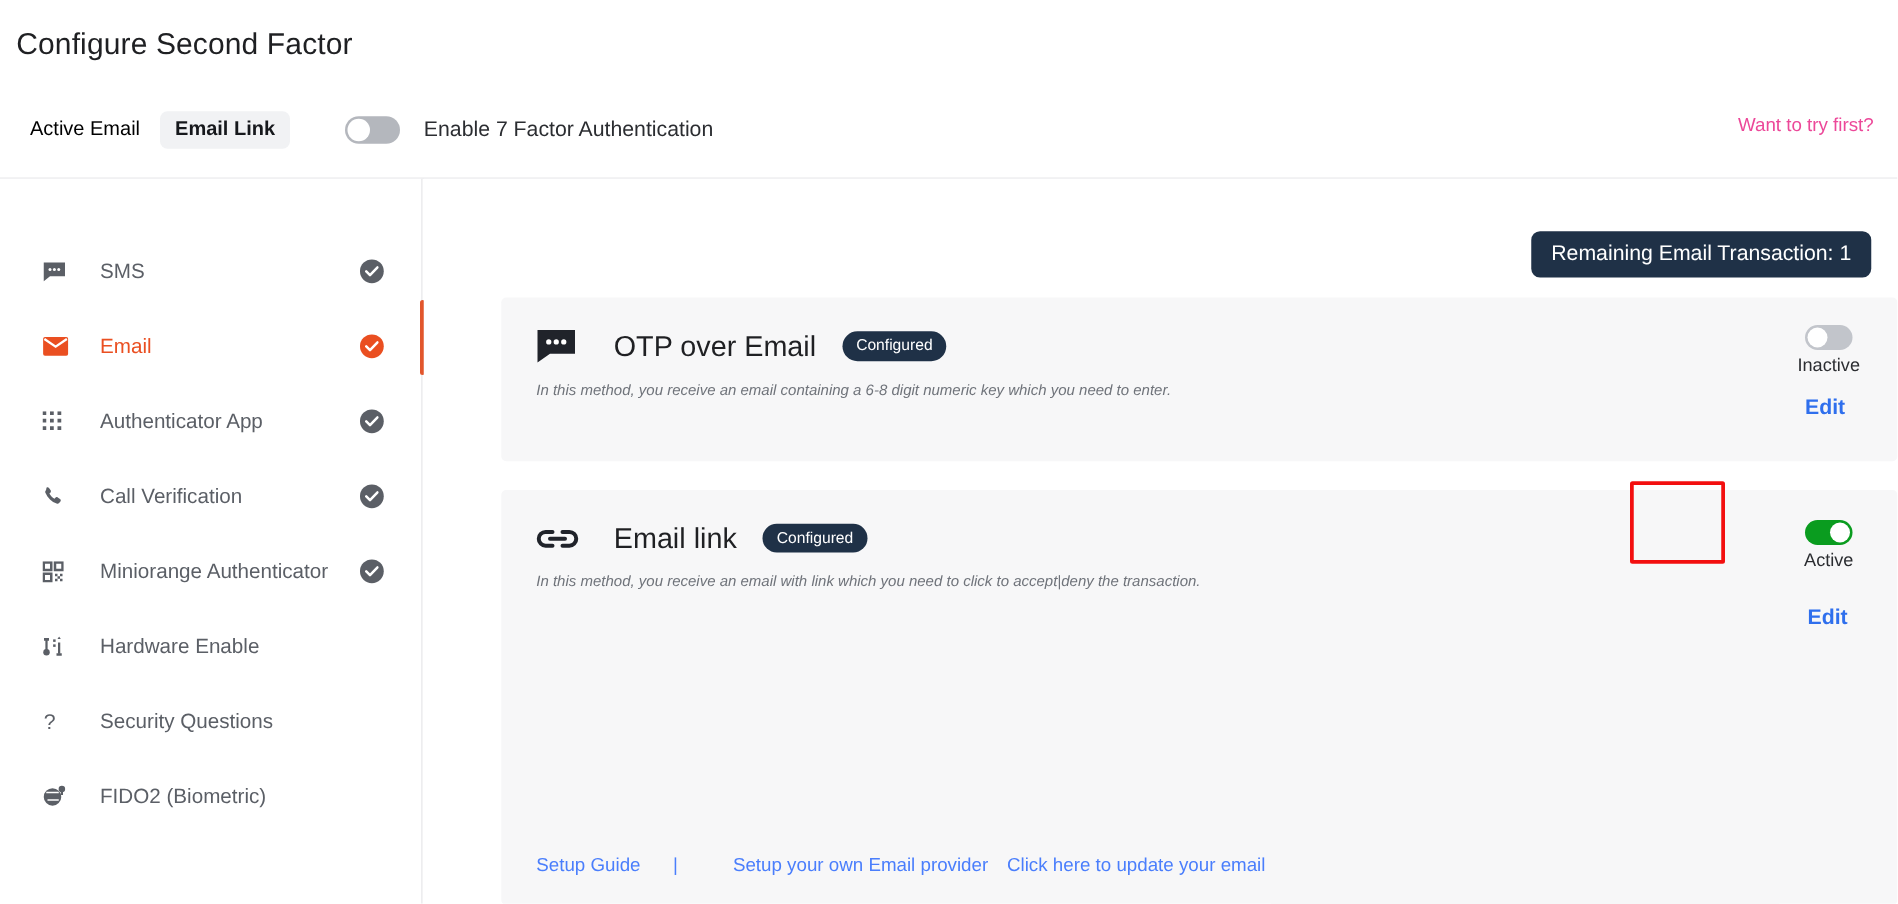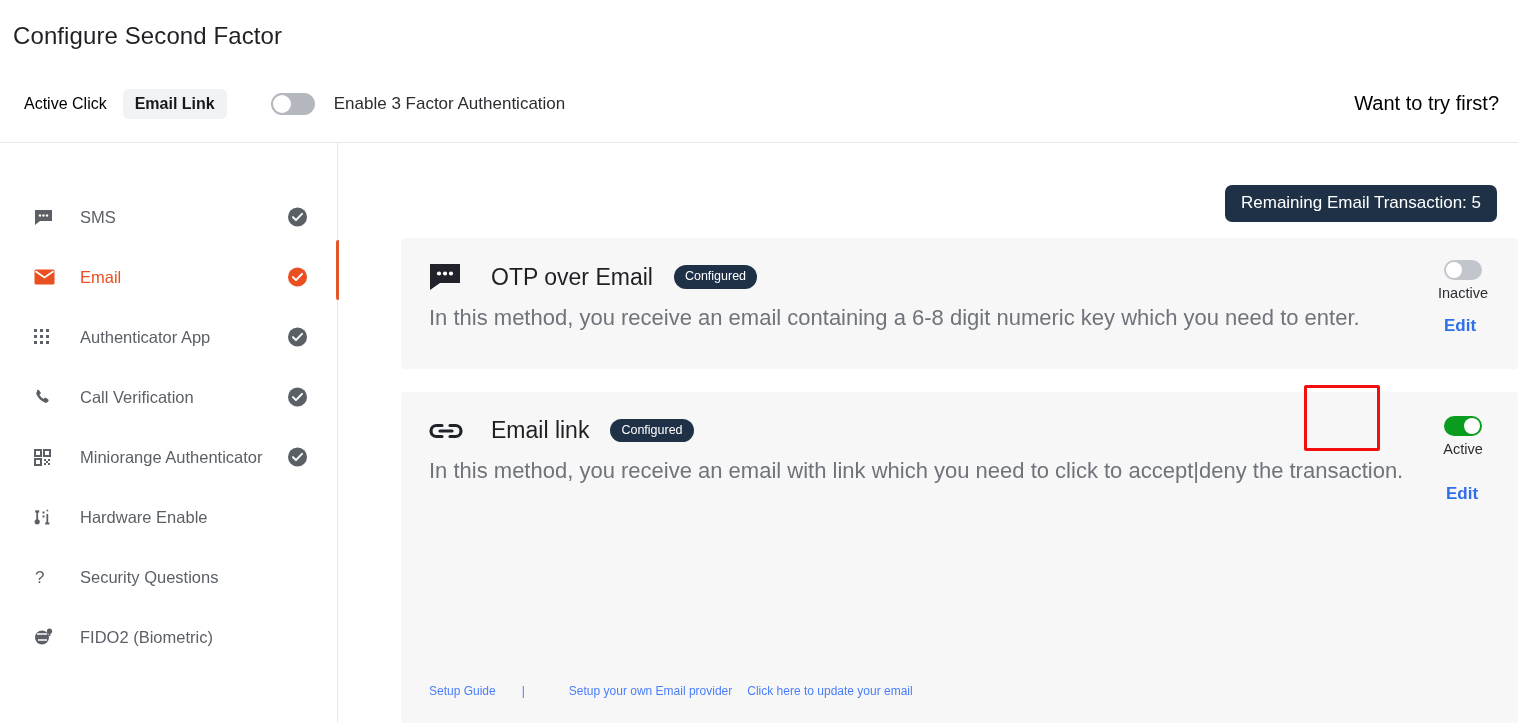--- a/index.html
+++ b/index.html
@@ -71,22 +71,22 @@
   .enable-2fa-label {
     margin-left: 19px;
     font-size: 17px;
     color: #2b2d31;
   }
 
   .try-first-link {
     position: absolute;
     right: 19px;
     top: 92px;
-    font-size: 20px;
-    color: #000000;
+    font-size: 15px;
+    color: #ec4899;
     cursor: pointer;
   }
 
   .header-divider {
     position: absolute;
     left: 0; right: 0;
     top: 142px;
     height: 1px;
     background: #e7e8ea;
   }
@@ -213,23 +213,24 @@
     color: #fff;
     font-size: 12.5px;
     border-radius: 999px;
     padding: 5px 11px 6px 11px;
     line-height: 1;
     white-space: nowrap;
   }
   .card-desc {
     padding-left: 28px;
     padding-top: 14px;
-    font-size: 22px;
+    font-size: 12px;
     color: #6f737a;
     white-space: nowrap;
+    font-style: italic;
   }
 
   .card-right {
     position: absolute;
     display: flex;
     align-items: flex-start;
     flex-direction: column;
   }
   .card-otp .card-right { right: 18px; top: 22px; }
   .card-link .card-right { right: 18px; top: 24px; }
@@ -279,21 +280,21 @@
     height: 66px;
   }
 
   
   .links-row {
     position: absolute;
     left: 28px;
     top: 292px;
     display: flex;
     align-items: center;
-    font-size: 12px;
+    font-size: 15px;
   }
   .sub-link {
     color: #4a7efc;
     cursor: pointer;
     white-space: nowrap;
   }
   .link-sep {
     color: #4a7efc;
     margin: 0 26px;
   }
@@ -301,26 +302,26 @@
   .sub-link.sp3 { margin-left: 15px; }
 </style>
 </head>
 <body>
 
 <div class="page">
 
   <div class="page-title">Configure Second Factor</div>
 
   <div class="header-row">
-    <span>Active Click</span>
+    <span>Active Email</span>
     <span class="active-method-value">Email Link</span>
     <div class="toggle toggle-header">
       <span class="knob"></span>
     </div>
-    <span class="enable-2fa-label">Enable 3 Factor Authentication</span>
+    <span class="enable-2fa-label">Enable 7 Factor Authentication</span>
   </div>
 
   <div class="try-first-link">Want to try first?</div>
 
   <div class="header-divider"></div>
 
   <div class="sidebar">
 
     <div class="sidebar-item">
       <span class="side-icon">
@@ -454,21 +455,21 @@
           </svg>
       </span>
       <span class="sidebar-label">FIDO2 (Biometric)</span>
     </div>
   </div>
 
   <div class="active-bar"></div>
 
   <div class="main">
 
-    <div class="remaining-badge">Remaining Email Transaction: 5</div>
+    <div class="remaining-badge">Remaining Email Transaction: 1</div>
 
     <div class="card card-otp">
       <div class="card-head">
         <span class="card-icon">
           <svg width="32" height="28" viewBox="0 0 32 28">
               <path fill="currentColor" d="M1 1h30v19H11l-10 7z"></path>
               <circle cx="10" cy="10.5" r="2.1" fill="#fff"></circle>
               <circle cx="16" cy="10.5" r="2.1" fill="#fff"></circle>
               <circle cx="22" cy="10.5" r="2.1" fill="#fff"></circle>
             </svg>

